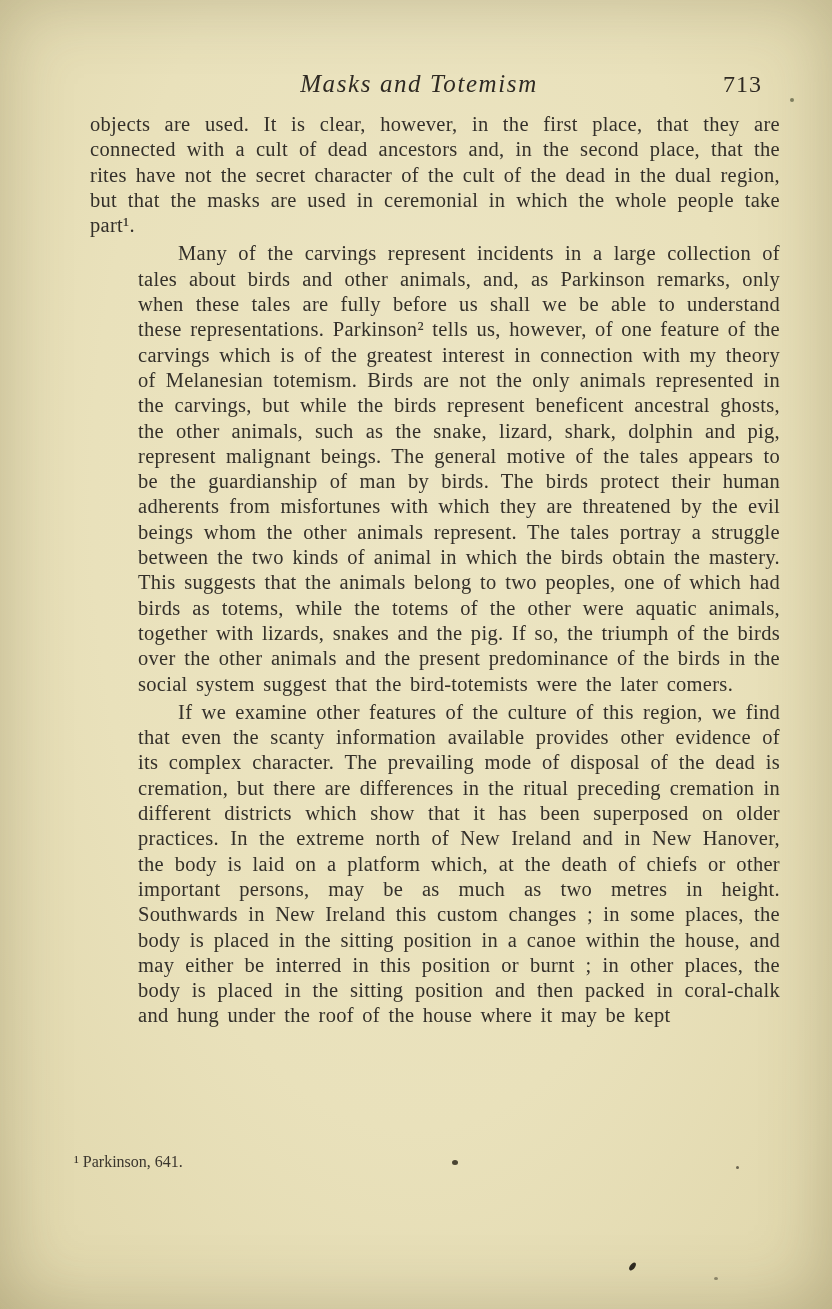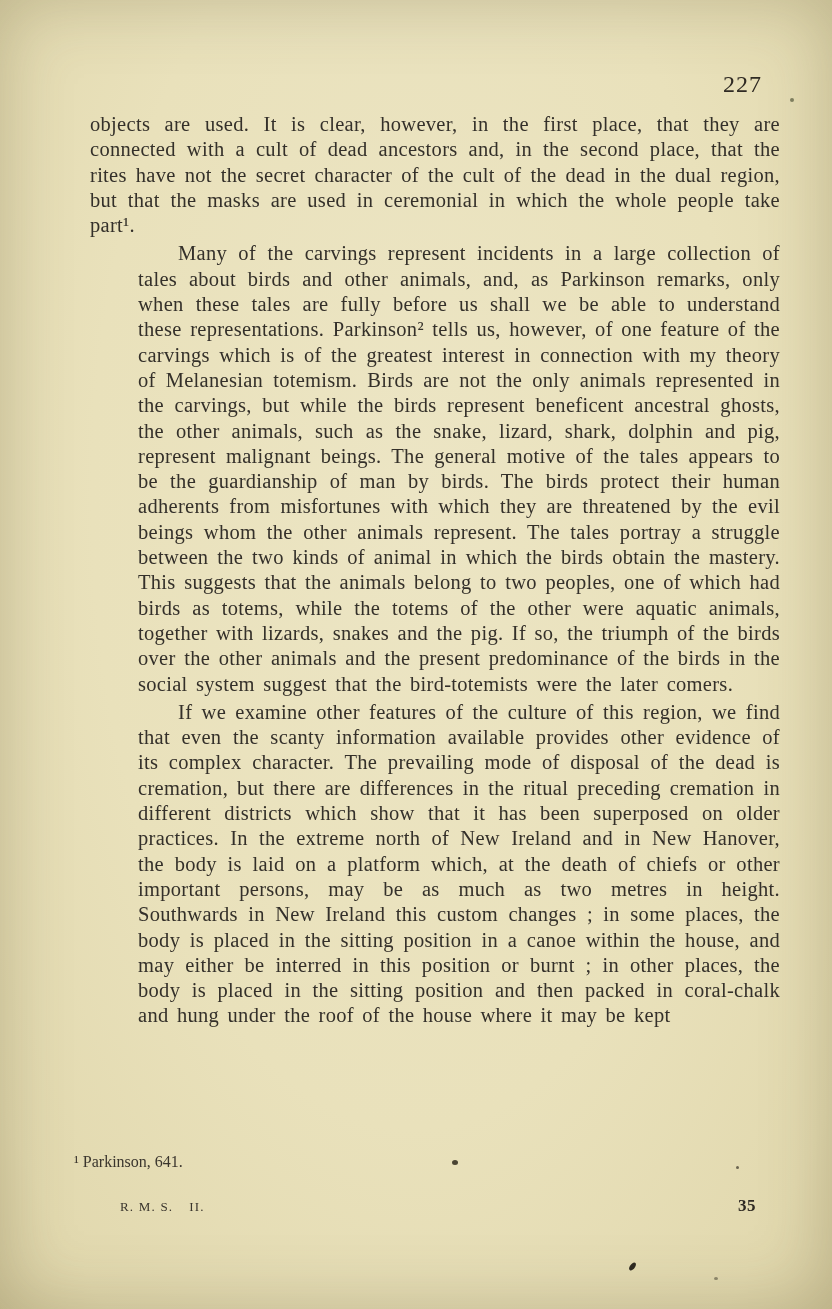--- a/index.html
+++ b/index.html
@@ -92,38 +92,35 @@
   .speck-c { left: 714px; top: 1277px; width: 4px; height: 3px; background: #8a8468; }
   .speck-d { left: 790px; top: 98px; width: 4px; height: 4px; background: #7e7e5e; }
   .speck-e { left: 736px; top: 1166px; width: 3px; height: 3px; background: #6b6550; }
 </style>
 </head>
 <body>
 
 <div class="page">
 
   <header class="page-header">
-    <span class="page-number">227</span>
+    <span class="running-title">Masks and Totemism</span>
+    <span class="page-number">713</span>
   </header>
 
   <main class="text-block">
     <p class="para">objects are used. It is clear, however, in the first place, that they are connected with a cult of dead ancestors and, in the second place, that the rites have not the secret character of the cult of the dead in the dual region, but that the masks are used in ceremonial in which the whole people take part¹.</p>
     <p class="para indent">Many of the carvings represent incidents in a large collection of tales about birds and other animals, and, as Parkinson remarks, only when these tales are fully before us shall we be able to understand these representations. Parkinson² tells us, however, of one feature of the carvings which is of the greatest interest in connection with my theory of Melanesian totemism. Birds are not the only animals represented in the carvings, but while the birds represent beneficent ancestral ghosts, the other animals, such as the snake, lizard, shark, dolphin and pig, represent malignant beings. The general motive of the tales appears to be the guardianship of man by birds. The birds protect their human adherents from misfortunes with which they are threatened by the evil beings whom the other animals represent. The tales portray a struggle between the two kinds of animal in which the birds obtain the mastery. This suggests that the animals belong to two peoples, one of which had birds as totems, while the totems of the other were aquatic animals, together with lizards, snakes and the pig. If so, the triumph of the birds over the other animals and the present predominance of the birds in the social system suggest that the bird-totemists were the later comers.</p>
     <p class="para indent">If we examine other features of the culture of this region, we find that even the scanty information available provides other evidence of its complex character. The prevailing mode of disposal of the dead is cremation, but there are differences in the ritual preceding cremation in different districts which show that it has been superposed on older practices. In the extreme north of New Ireland and in New Hanover, the body is laid on a platform which, at the death of chiefs or other important persons, may be as much as two metres in height. Southwards in New Ireland this custom changes ; in some places, the body is placed in the sitting position in a canoe within the house, and may either be interred in this position or burnt ; in other places, the body is placed in the sitting position and then packed in coral-chalk and hung under the roof of the house where it may be kept</p>
   </main>
 
   <div class="footnotes">
     <span>¹ Parkinson, 641.</span>
     <span><span>²</span> <span class="footnote-italic">Op. cit.</span> <span>490.</span></span>
   </div>
 
-  <footer class="page-footer">
-    <span class="signature"><span>R. M. S.</span><span class="vol">II.</span></span>
-    <span class="sheet-number">35</span>
-  </footer>
 
   <span class="speck speck-a"></span>
   <span class="speck speck-b"></span>
   <span class="speck speck-c"></span>
   <span class="speck speck-d"></span>
   <span class="speck speck-e"></span>
 
 </div>
 
 </body></html>

